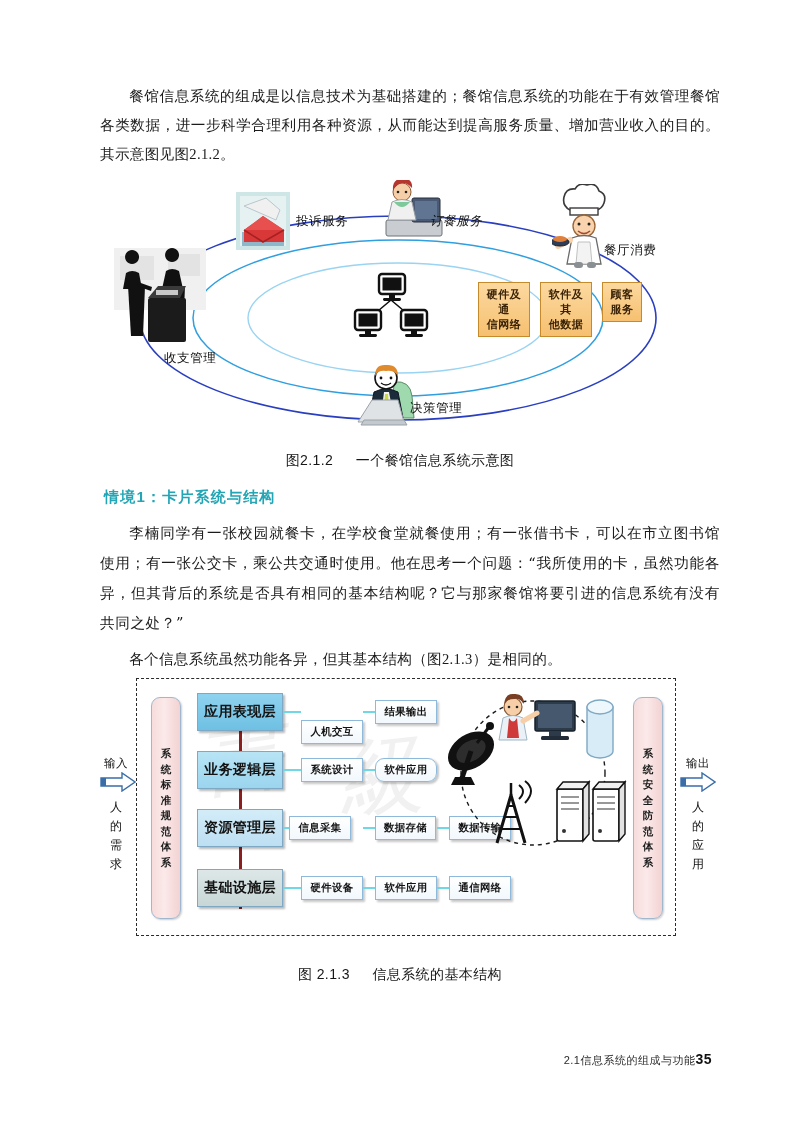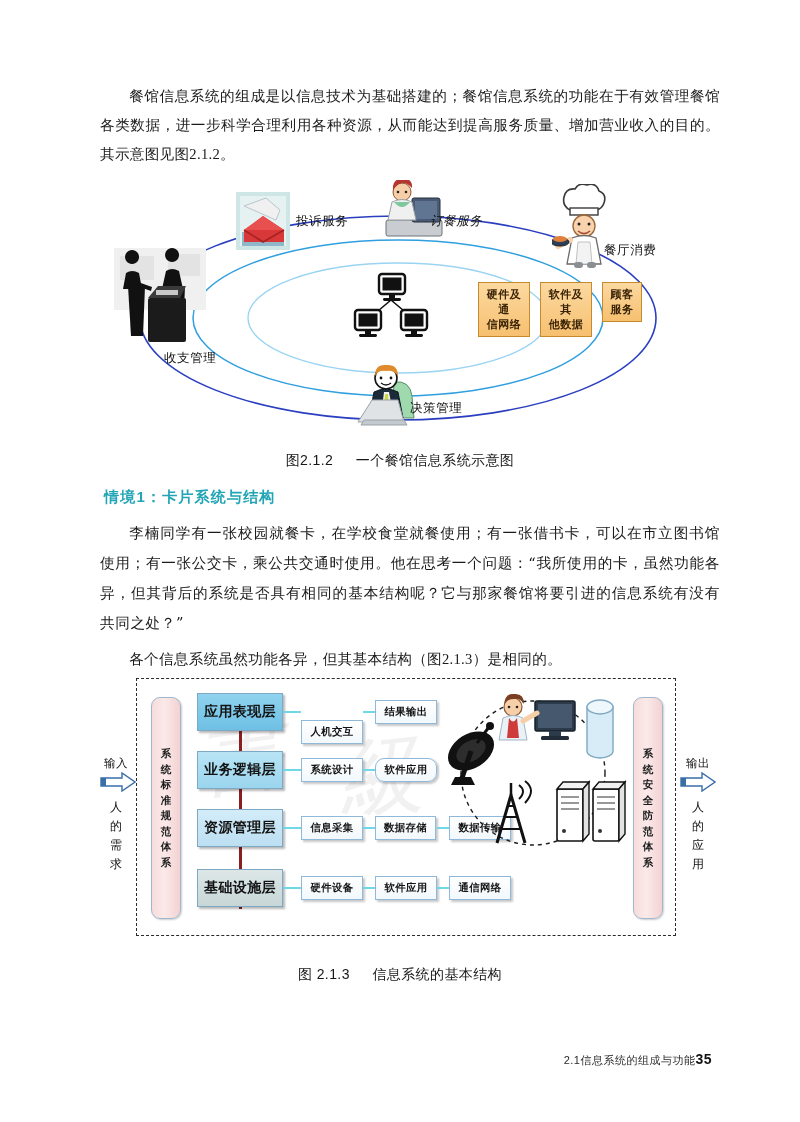--- a/index.html
+++ b/index.html
@@ -362,21 +362,21 @@
       <div class="sub-box" style="left:238px; top:21px; width:62px;">结果输出</div>
 
       <div class="layer-box" style="left:60px; top:72px; background:linear-gradient(#b8e4f5,#9ad5ee);">业务逻辑层</div>
       <div class="connector" style="left:146px; top:90px; width:18px;"></div>
       <div class="sub-box" style="left:164px; top:79px; width:62px;">系统设计</div>
       <div class="connector" style="left:226px; top:90px; width:12px;"></div>
       <div class="sub-box" style="left:238px; top:79px; width:62px;border-radius:9px;">软件应用</div>
 
       <div class="layer-box" style="left:60px; top:130px; background:linear-gradient(#d3ecf8,#bcdff2);">资源管理层</div>
       <div class="connector" style="left:146px; top:148px; width:18px;"></div>
-      <div class="sub-box" style="left:164px; top:137px; width:62px;">信息采集</div>
+      <div class="sub-box" style="left:152px; top:137px; width:62px;">信息采集</div>
       <div class="connector" style="left:226px; top:148px; width:12px;"></div>
       <div class="sub-box" style="left:238px; top:137px; width:61px;">数据存储</div>
       <div class="connector" style="left:300px; top:148px; width:12px;"></div>
       <div class="sub-box" style="left:312px; top:137px; width:62px;">数据传输</div>
 
       <div class="layer-box" style="left:60px; top:190px; background:linear-gradient(#dde7e7,#c7d6d6);">基础设施层</div>
       <div class="connector" style="left:146px; top:208px; width:18px;"></div>
       <div class="sub-box" style="left:164px; top:197px; width:62px;">硬件设备</div>
       <div class="connector" style="left:226px; top:208px; width:12px;"></div>
       <div class="sub-box" style="left:238px; top:197px; width:62px;">软件应用</div>

